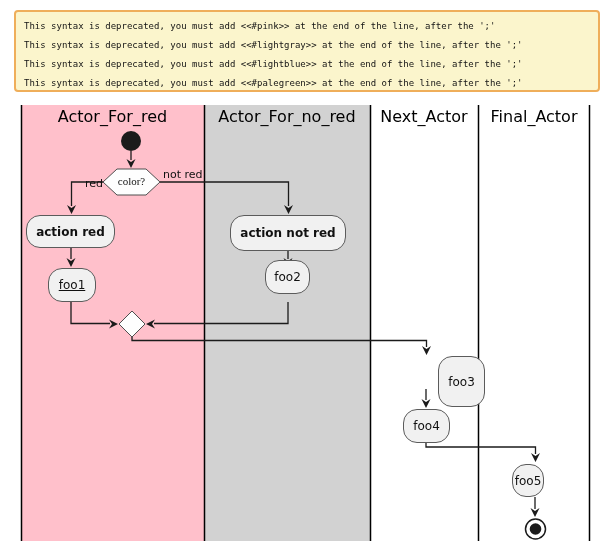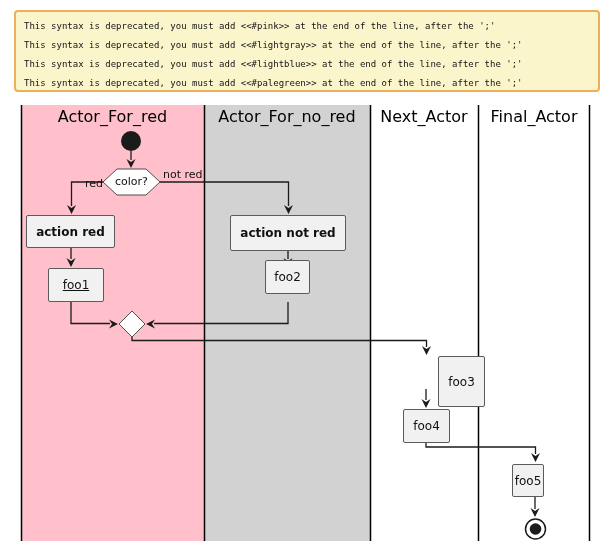--- a/index.html
+++ b/index.html
@@ -40,21 +40,21 @@
     white-space: nowrap;
     overflow: hidden;
   }
   
   #wires { position: absolute; left: 0; top: 0; pointer-events: none; }
   
   .node {
     position: absolute;
     background: #F1F1F1;
     border: 1px solid #5B5B5B;
-    border-radius: 2px;
+    border-radius: 14px;
     display: flex;
     align-items: center;
     justify-content: center;
     font-size: 12px;
     color: #111111;
     box-sizing: border-box;
   }
   .node.bold { font-weight: bold; }
   .float-label {
     position: absolute;
@@ -132,25 +132,25 @@
     </g>
 
     <polygon points="103,182 117,169 146,169 160,182 146,195 117,195" fill="#FEFEFE" stroke="#4F4F4F" stroke-width="1"></polygon>
 
     <polygon points="132,311 145,324 132,337 119,324" fill="#FEFEFE" stroke="#4F4F4F" stroke-width="1"></polygon>
 
     <circle cx="535.5" cy="529" r="10" fill="#FFFFFF" stroke="#1B1B1B" stroke-width="1.5"></circle>
     <circle cx="535.5" cy="529" r="5.8" fill="#1B1B1B"></circle>
   </svg>
 
-  <div class="decision-label" style="left:101px;top:175px;width:61px;">color?</div>
+  <div class="decision-label" style="left:101px;top:175px;width:61px;font-family:Liberation Serif, serif;">color?</div>
   <div class="float-label" style="left:78px;top:169px;width:25px;text-align:right;margin-top:8px;">red</div>
   <div class="float-label" style="left:163px;top:168px;">not red</div>
 
   <div class="node bold" style="left:26px;top:215px;width:89px;height:33px;">action red</div>
   <div class="node bold" style="left:230px;top:215px;width:116px;height:36px;">action not red</div>
-  <div class="node" style="left:48px;top:268px;width:56px;height:34px;text-decoration:underline;">foo1</div>
+  <div class="node" style="left:48px;top:268px;width:48px;height:34px;text-decoration:underline;">foo1</div>
   <div class="node" style="left:265px;top:260px;width:45px;height:34px;">foo2</div>
   <div class="node" style="left:403px;top:356px;width:47px;height:51px;margin-left:35px;">foo3</div>
   <div class="node" style="left:403px;top:409px;width:47px;height:34px;">foo4</div>
   <div class="node" style="left:512px;top:464px;width:32px;height:33px;">foo5</div>
 
 </div>
 
 </body></html>

